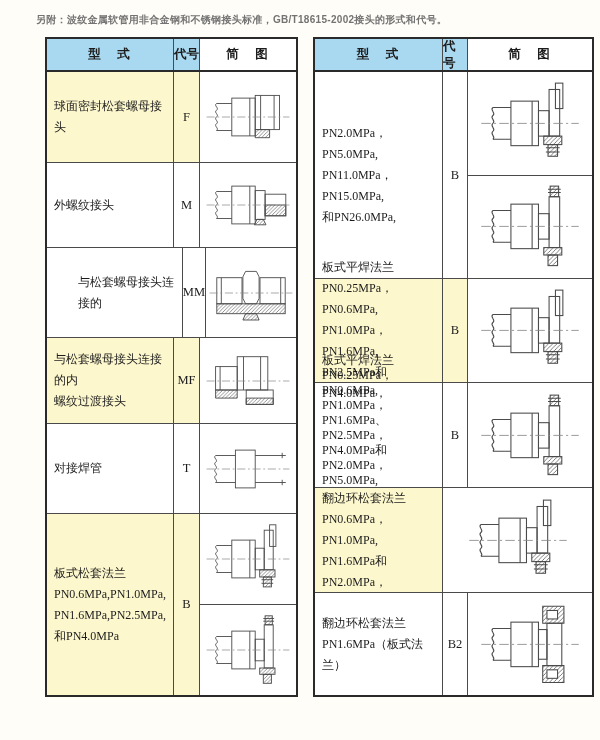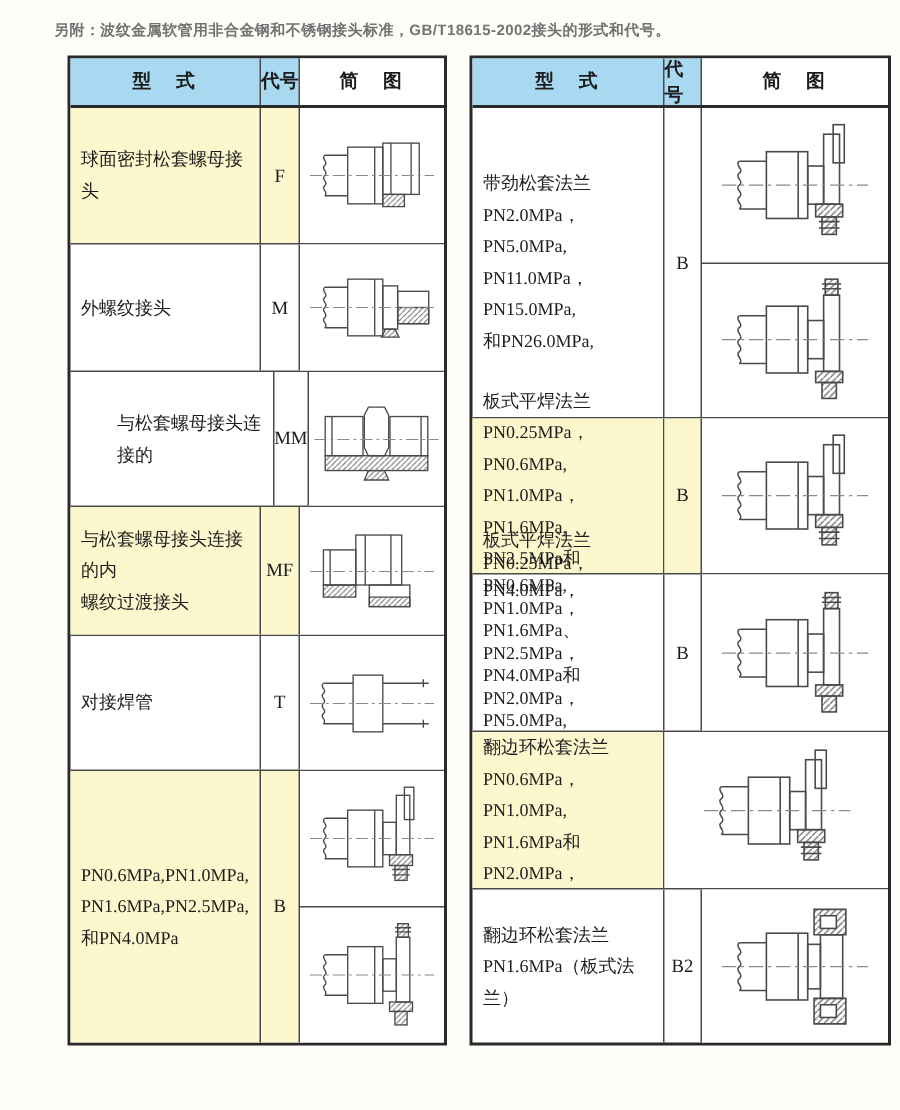--- a/index.html
+++ b/index.html
@@ -194,20 +194,21 @@
                 <path d="M58,25 h34 M58,55 h34" stroke="#4a4a4a" fill="none" stroke-width="1"></path>
                 <path d="M88,22 v6 M88,52 v6" stroke="#4a4a4a" fill="none" stroke-width="1"></path>
                 <path d="M4,40 h92" stroke="#8a8a8a" fill="none" stroke-width="0.8" stroke-dasharray="9 3 2 3"></path>
               </svg>
             </div>
           </div>
   </div>
         <div class="trow" style="height: 182px;">
     <div class="cell c1 hl">
       <div class="tlines" style="line-height: 21px;">
+              <div>板式松套法兰</div>
               <div>PN0.6MPa,PN1.0MPa,</div>
               <div>PN1.6MPa,PN2.5MPa,</div>
               <div>和PN4.0MPa</div>
             </div>
     </div>
     <div class="cell c2 hl">
       <span>B</span>
     </div>
     <div class="cell c3">
             <div class="dwrap">
@@ -248,21 +249,20 @@
   <div class="ftable ftable--right">
     <div class="hrow">
       <div class="hcell c1">型　式</div>
       <div class="hcell c2" style="letter-spacing:0">代号</div>
       <div class="hcell c3">简　图</div>
     </div>
     <div>
         <div class="trow" style="height: 206px;">
     <div class="cell c1">
       <div class="tlines" style="line-height: 21px;">
-              <div>带劲松套法兰</div>
               <div>PN2.0MPa，PN5.0MPa,</div>
               <div>PN11.0MPa，PN15.0MPa,</div>
               <div>和PN26.0MPa,</div>
             </div>
     </div>
     <div class="cell c2">
       <span>B</span>
     </div>
     <div class="cell c3">
             <div class="dwrap">

